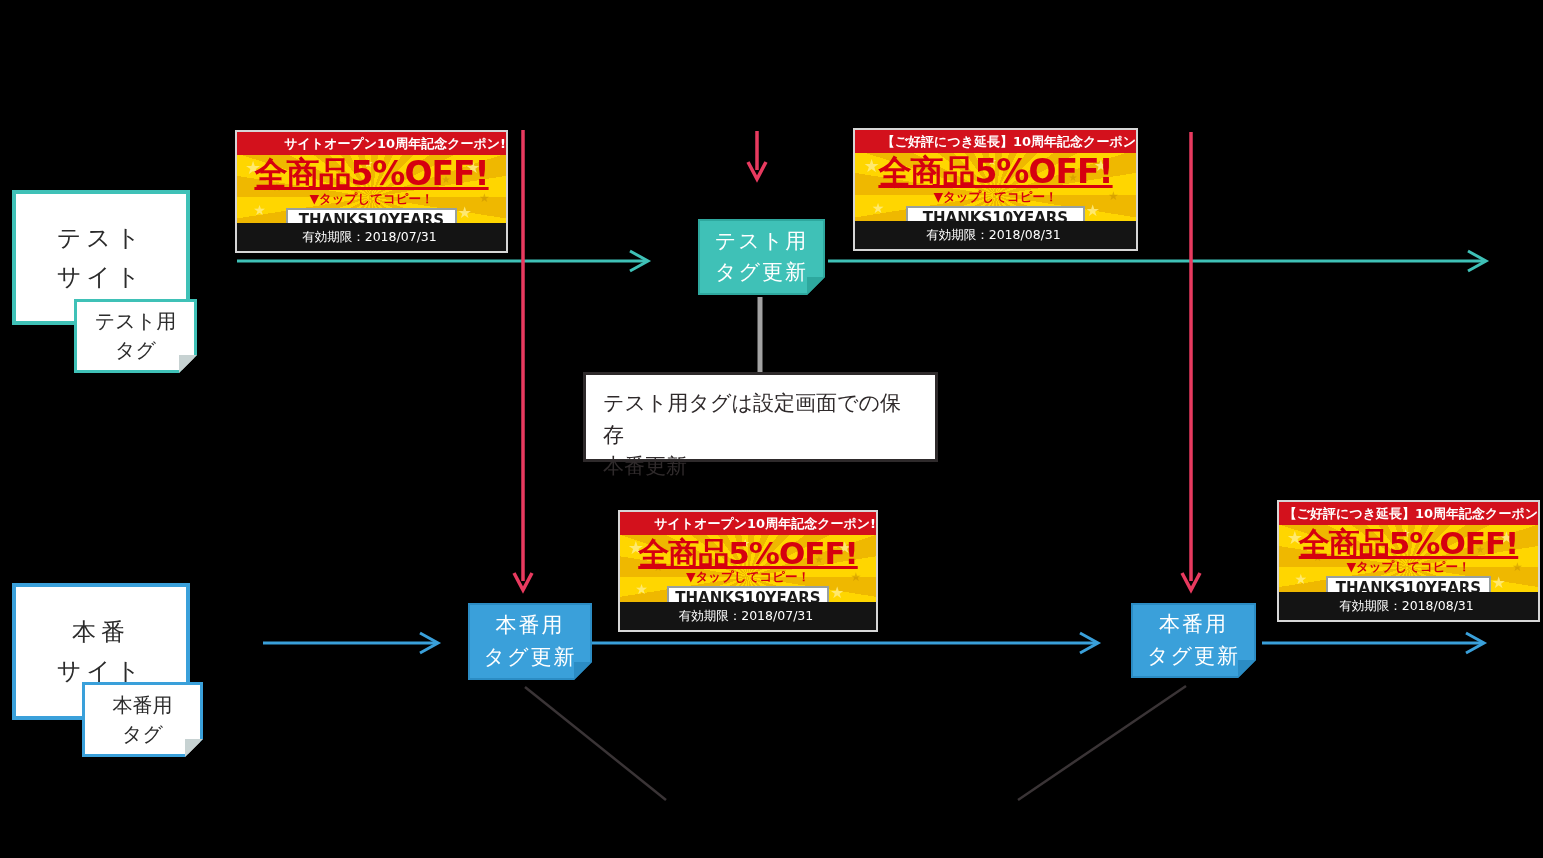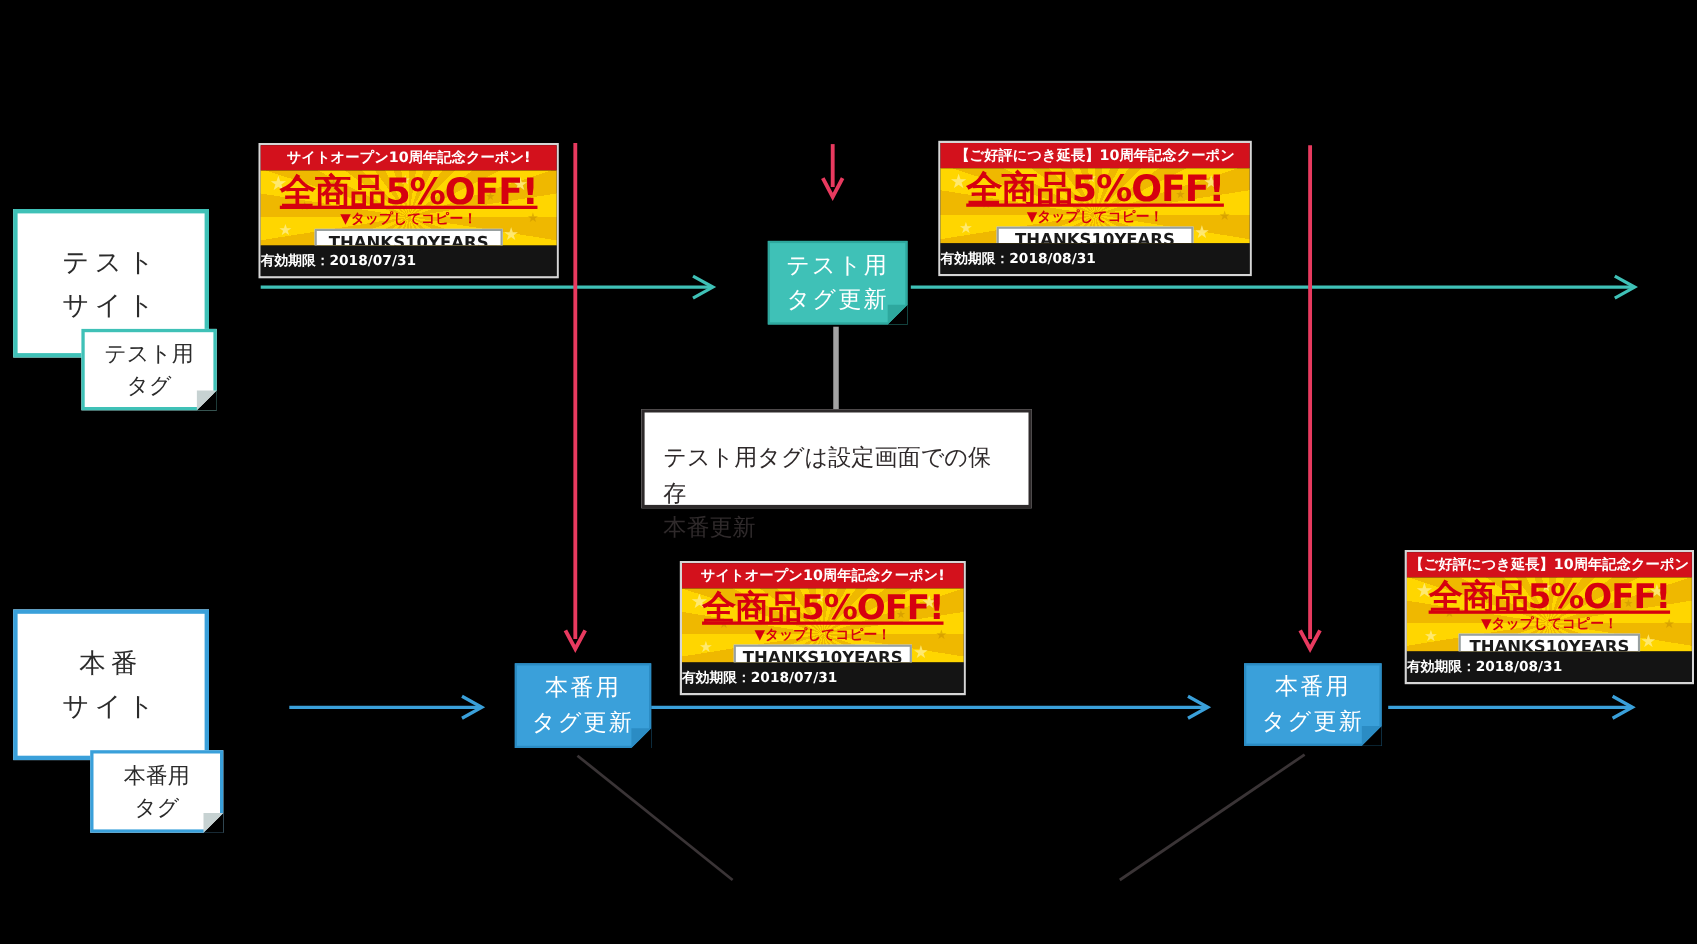--- a/index.html
+++ b/index.html
@@ -29,36 +29,36 @@
   .update-box{color:#fff;font-size:21px;line-height:1.5;letter-spacing:2px;text-align:center;
               display:flex;flex-direction:column;justify-content:center;}
   .update-box.teal{background:var(--teal);border:2px solid var(--tealDark);}
   .update-box.blue{background:var(--blue);border:2px solid var(--blueDark);}
   .update-box .fold-cut{right:-2px;bottom:-2px;}
   .update-box.teal .fold-flap{right:-2px;bottom:-2px;border-top-color:var(--tealDark);}
   .update-box.blue .fold-flap{right:-2px;bottom:-2px;border-top-color:var(--blueDark);}
 
   
   .note-box{background:#fff;border:3px solid #2e2a2b;color:#2f2a2b;font-size:21px;line-height:1.5;
-            padding:26px 17px;}
+            padding:13px 17px;}
 
   
   .coupon{border:2px solid #d6d6d6;display:flex;flex-direction:column;}
   .coupon-header{background:var(--couponRed);color:#fff;font-size:13px;font-weight:bold;
-                 text-align:center;height:23px;line-height:23px;white-space:nowrap;overflow:hidden;}
+                 text-align:right;height:23px;line-height:23px;white-space:nowrap;overflow:hidden;}
   .coupon-body{position:relative;flex:1;overflow:hidden;text-align:center;padding-top:2px;
      background:repeating-conic-gradient(from -90deg at 50% 62%,var(--couponYellowA) 0 9deg,var(--couponYellowB) 9deg 18deg);}
   .coupon-offer{position:relative;z-index:2;color:var(--offerRed);font-weight:bold;font-size:33px;
                 line-height:1.05;white-space:nowrap;letter-spacing:-1px;text-decoration:underline;}
   .coupon.sm .coupon-offer{font-size:31px;}
   .coupon-tap{position:relative;z-index:2;color:var(--offerRed);font-weight:bold;font-size:12.5px;line-height:1.15;}
   .coupon-code{position:relative;z-index:2;background:#fff;border:2px solid #98a0a0;color:#1a1a1a;
                font-weight:bold;font-size:15px;width:62%;margin:2px auto 0;padding:1px 0;}
-  .coupon-footer{background:var(--footerBlack);color:#fff;font-weight:bold;font-size:12.5px;
-                 height:28px;line-height:28px;text-align:left;padding-right:4px;white-space:nowrap;}
+  .coupon-footer{background:var(--footerBlack);color:#fff;font-weight:normal;font-size:12.5px;
+                 height:28px;line-height:28px;text-align:center;padding-right:4px;white-space:nowrap;}
   .star{position:absolute;z-index:1;line-height:1;}
   .star.lt{color:rgba(255,236,130,.85);}
   .star.dk{color:rgba(198,143,0,.55);}
 
   
   .w-teal{stroke:var(--teal);stroke-width:3;fill:none;}
   .w-blue{stroke:var(--blue);stroke-width:3;fill:none;}
   .w-red{stroke:var(--redArrow);stroke-width:3.5;fill:none;}
   .w-gray{stroke:var(--connectorGray);stroke-width:5;fill:none;}
   .w-dark{stroke:var(--diagonalDark);stroke-width:2.5;fill:none;}
@@ -158,21 +158,21 @@
       <div class="coupon-code">THANKS10YEARS</div>
     </div>
     <div class="coupon-footer">有効期限：2018/08/31</div>
   </div>
 
   <div class="abs node note-box" style="left:583px;top:372px;width:355px;height:90px;">
     <div>テスト用タグは設定画面での保存</div>
     <div>本番更新</div>
   </div>
 
-  <div class="abs node site-box prod" style="left:12px;top:554px;width:178px;height:137px;text-align:right;">
+  <div class="abs node site-box prod" style="left:12px;top:583px;width:178px;height:137px;text-align:right;">
     <span>本番</span>
     <span>サイト</span>
   </div>
 
   <div class="abs node tag-note prod" style="left:82px;top:682px;width:121px;height:75px;">
     <span>本番用</span>
     <span>タグ</span>
     <i class="fold-cut"></i>
     <i class="fold-flap"></i>
   </div>

